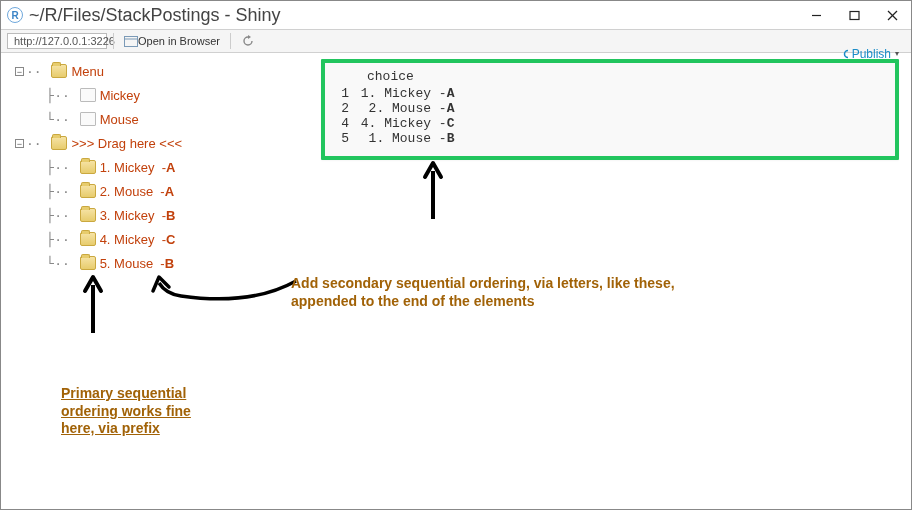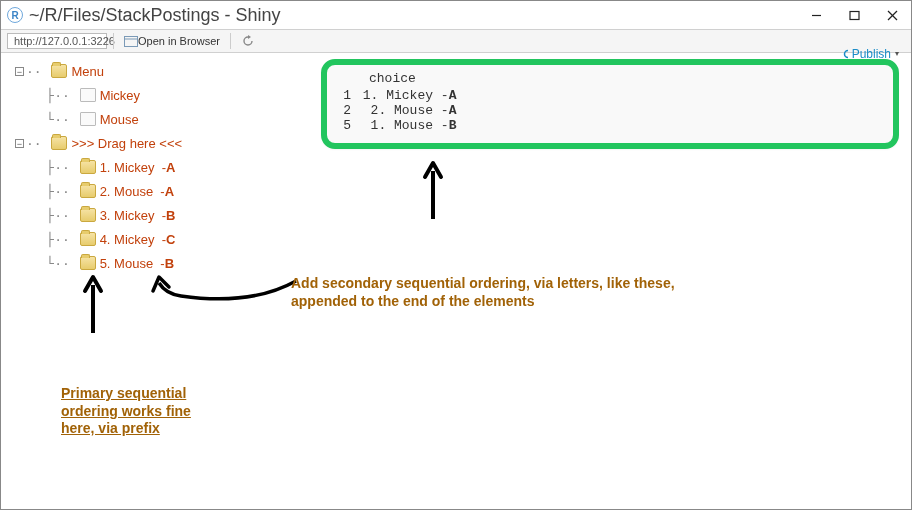--- a/index.html
+++ b/index.html
@@ -140,22 +140,22 @@
   .label { color:#c2410c; }
   .bold { font-weight:bold; }
 
   
   .output-panel {
     position: absolute;
     left: 320px;
     top: 6px;
     right: 12px;
     background: #f9f9f9;
-    border: 6px solid #22c55e;
-    border-radius: 14px;
+    border: 4px solid #22c55e;
+    border-radius: 1px;
     padding: 6px 12px 10px 12px;
     font-family: "Courier New", monospace;
     font-size: 13px;
     color: #333;
     box-shadow: 0 1px 2px rgba(0,0,0,0.04);
   }
   .output-panel .hdr {
     padding-left: 30px;
     margin-bottom: 2px;
   }
@@ -298,20 +298,21 @@
       <span class="label">Mouse</span>
       <span class="label">&nbsp;&nbsp;- </span>
       <span class="label bold">B</span>
     </div>
   </div>
 
   <div class="output-panel">
     <div class="hdr">choice</div>
     <div class="row"><span class="rn">1</span> <span>1. Mickey</span> -<span class="b">A</span></div>
     <div class="row"><span class="rn">2</span> <span> 2. Mouse</span> -<span class="b">A</span></div>
+    <div class="row"><span class="rn">4</span> <span>4. Mickey</span> -<span class="b">C</span></div>
     <div class="row"><span class="rn">5</span> <span> 1. Mouse</span> -<span class="b">B</span></div>
   </div>
 
   <svg class="arrow" style="left:80px; top:222px;" width="24" height="60">
     <path d="M12 58 L12 10" stroke="#000" stroke-width="4" fill="none"></path>
     <path d="M4 16 L12 2 L20 16" stroke="#000" stroke-width="4" fill="none" stroke-linejoin="round" stroke-linecap="round"></path>
   </svg>
 
   <svg class="arrow" style="left:420px; top:108px;" width="24" height="60">
     <path d="M12 58 L12 10" stroke="#000" stroke-width="4" fill="none"></path>

